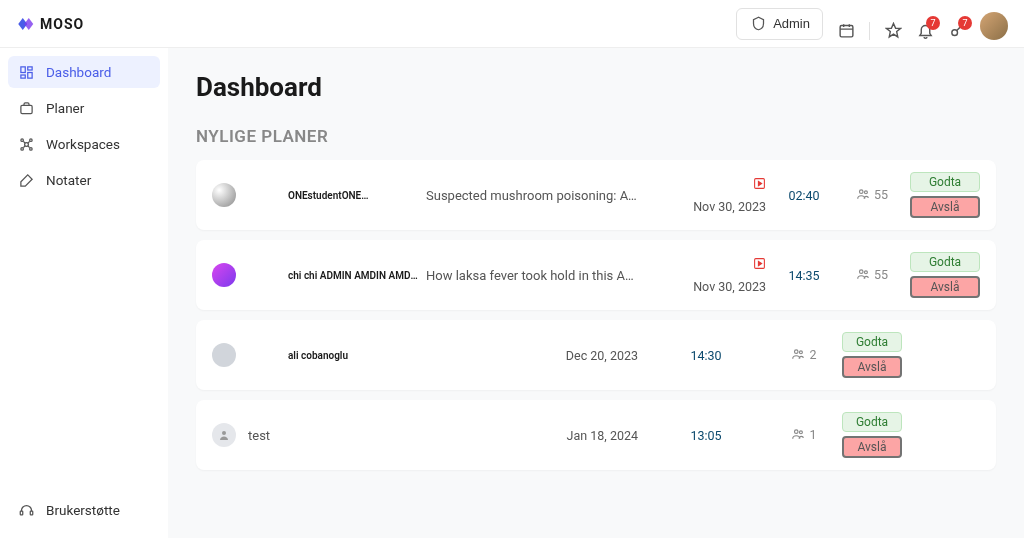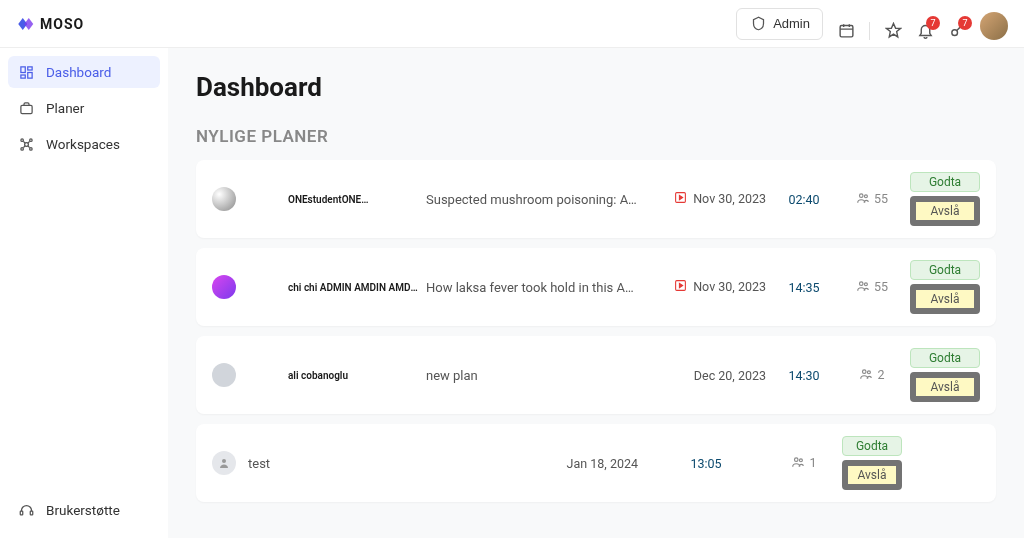--- a/index.html
+++ b/index.html
@@ -154,23 +154,24 @@
       font-size: 13px;
       color: #555;
       white-space: nowrap;
       overflow: hidden;
       text-overflow: ellipsis;
     }
     .row-date {
       font-size: 12.5px;
       color: #555;
       display: flex;
-      align-items: flex-start;
+      align-items: flex-end;
       gap: 6px;
       justify-content: flex-end;
+      flex-direction: column;
     }
     .row-date .flag { color: #e53935; }
     .row-time { font-size: 12.5px; color: #0c4a6e; text-align: center; }
     .row-count {
       font-size: 12.5px; color: #888;
       display: flex; gap: 4px; justify-content: center;
     }
     .row-actions {
       display: flex; flex-direction: column; gap: 4px;
     }
@@ -178,22 +179,22 @@
       background: #e6f4e6;
       border: 1px solid #bde5bd;
       color: #2e7d32;
       border-radius: 4px;
       padding: 2px 0;
       font-size: 12px;
       text-align: center;
       cursor: pointer;
     }
     .btn-reject {
-      background: #fef9c3;
-      border: 6px solid #737373;
+      background: #fca5a5;
+      border: 2px solid #737373;
       color: #555;
       border-radius: 4px;
       padding: 2px 0;
       font-size: 12px;
       text-align: center;
       cursor: pointer;
     }
   </style>
 </head>
 <body>
@@ -275,20 +276,28 @@
               <circle cx="12" cy="12" r="3"></circle>
               <circle cx="5" cy="5" r="2"></circle>
               <circle cx="19" cy="5" r="2"></circle>
               <circle cx="5" cy="19" r="2"></circle>
               <circle cx="19" cy="19" r="2"></circle>
               <path d="M7 7l3 3M17 7l-3 3M7 17l3-3M17 17l-3-3"></path>
             </svg>
         </span>
         <span>Workspaces</span>
       </div>
+      <div class="side-item">
+        <span class="sicon">
+          <svg width="15" height="15" viewBox="0 0 24 24" fill="none" stroke="currentColor" stroke-width="2">
+              <path d="M14 3l7 7-11 11H3v-7z"></path>
+            </svg>
+        </span>
+        <span>Notater</span>
+      </div>
     </div>
     <div class="side-item">
       <span class="sicon">
         <svg width="15" height="15" viewBox="0 0 24 24" fill="none" stroke="currentColor" stroke-width="2">
             <path d="M4 13v-1a8 8 0 0116 0v1"></path>
             <rect x="2" y="13" width="4" height="6" rx="1"></rect>
             <rect x="18" y="13" width="4" height="6" rx="1"></rect>
           </svg>
       </span>
       <span>Brukerstøtte</span>
@@ -345,21 +354,20 @@
             <span>55</span>
           </div>
           <div class="row-actions">
             <div class="btn-accept">Godta</div>
             <div class="btn-reject">Avslå</div>
           </div>
         </div>
         <div class="card">
           <div class="row-avatar av3"></div>
           <div class="row-name">ali cobanoglu</div>
-          <div class="row-desc">new plan</div>
           <div class="row-date">
             <span>Dec 20, 2023</span>
           </div>
           <div class="row-time">14:30</div>
           <div class="row-count">
             <span><svg width="14" height="14" viewBox="0 0 24 24" fill="none" stroke="currentColor" stroke-width="2">
                 <circle cx="9" cy="8" r="3"></circle>
                 <circle cx="17" cy="9" r="2.5"></circle>
                 <path d="M3 20c0-3 3-5 6-5s6 2 6 5M14 20c0-2 2-4 4-4s3 1 3 3"></path>
               </svg></span>

